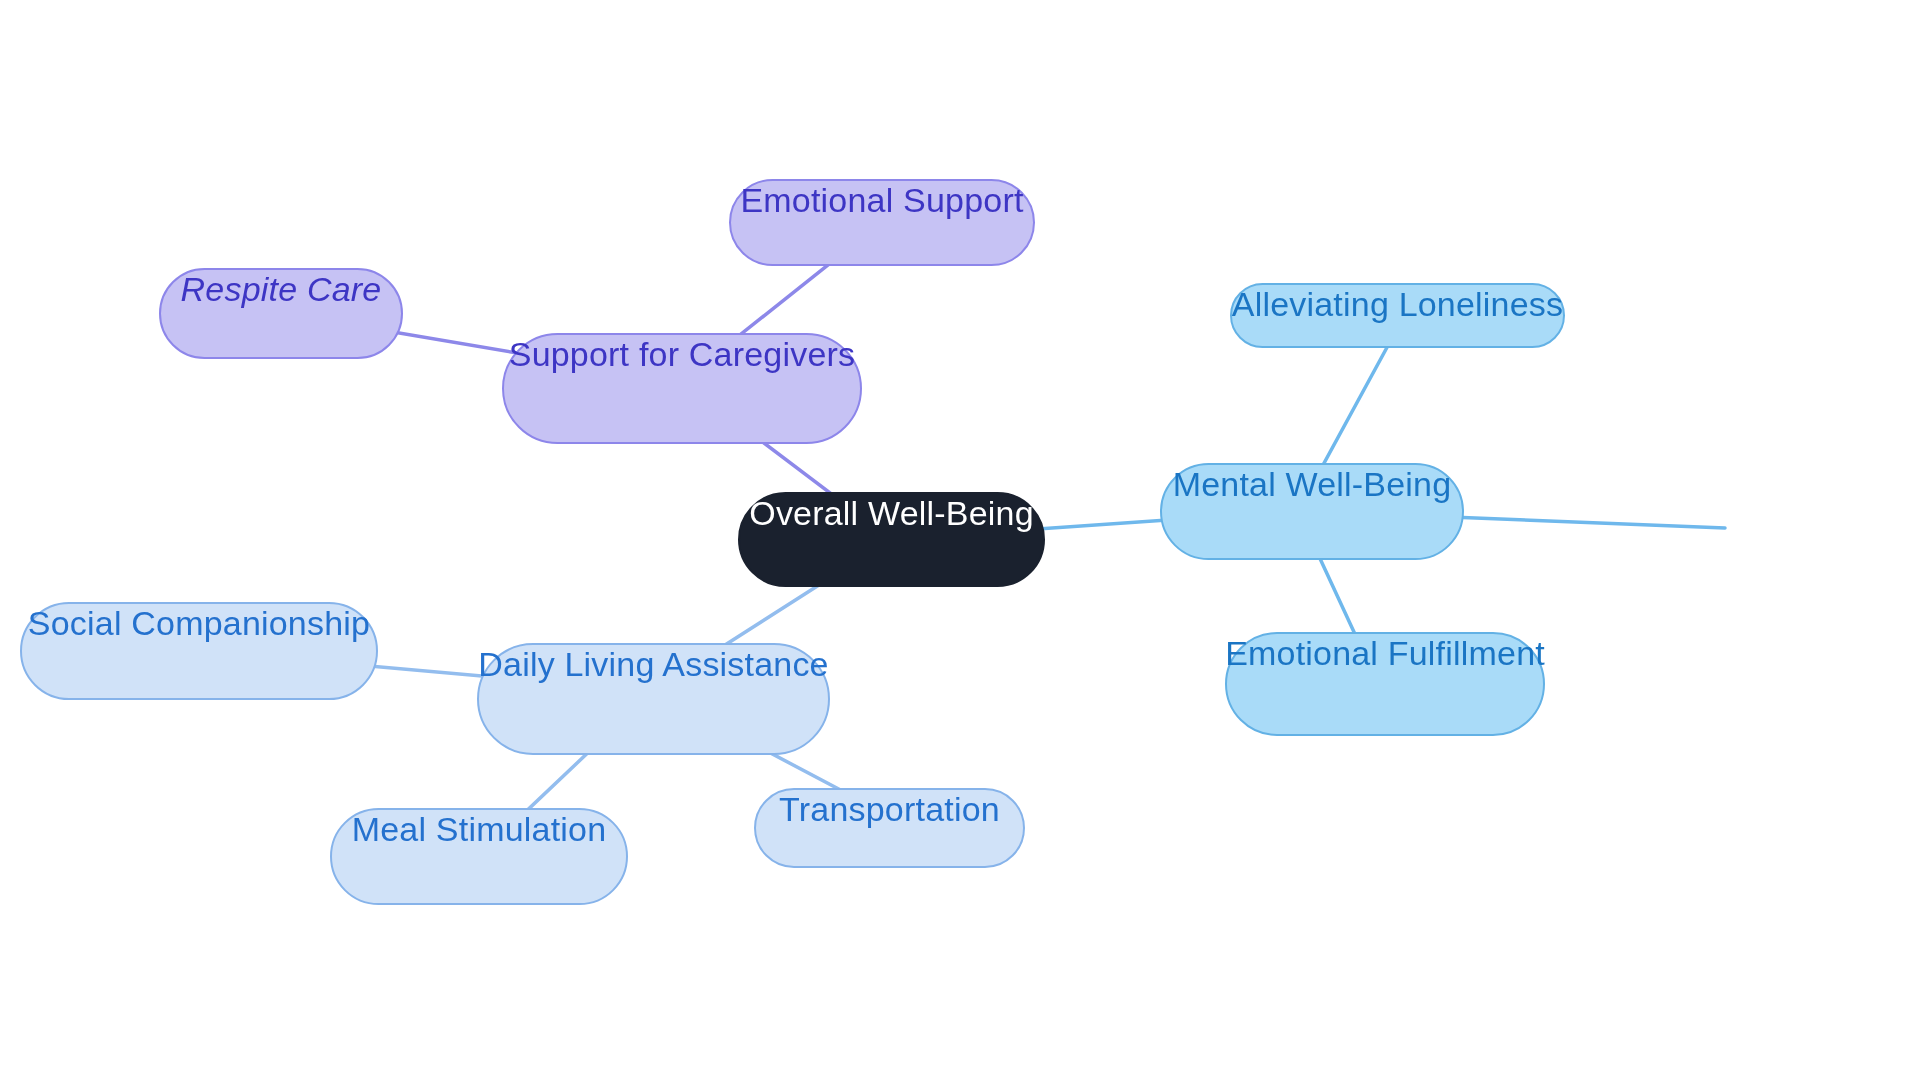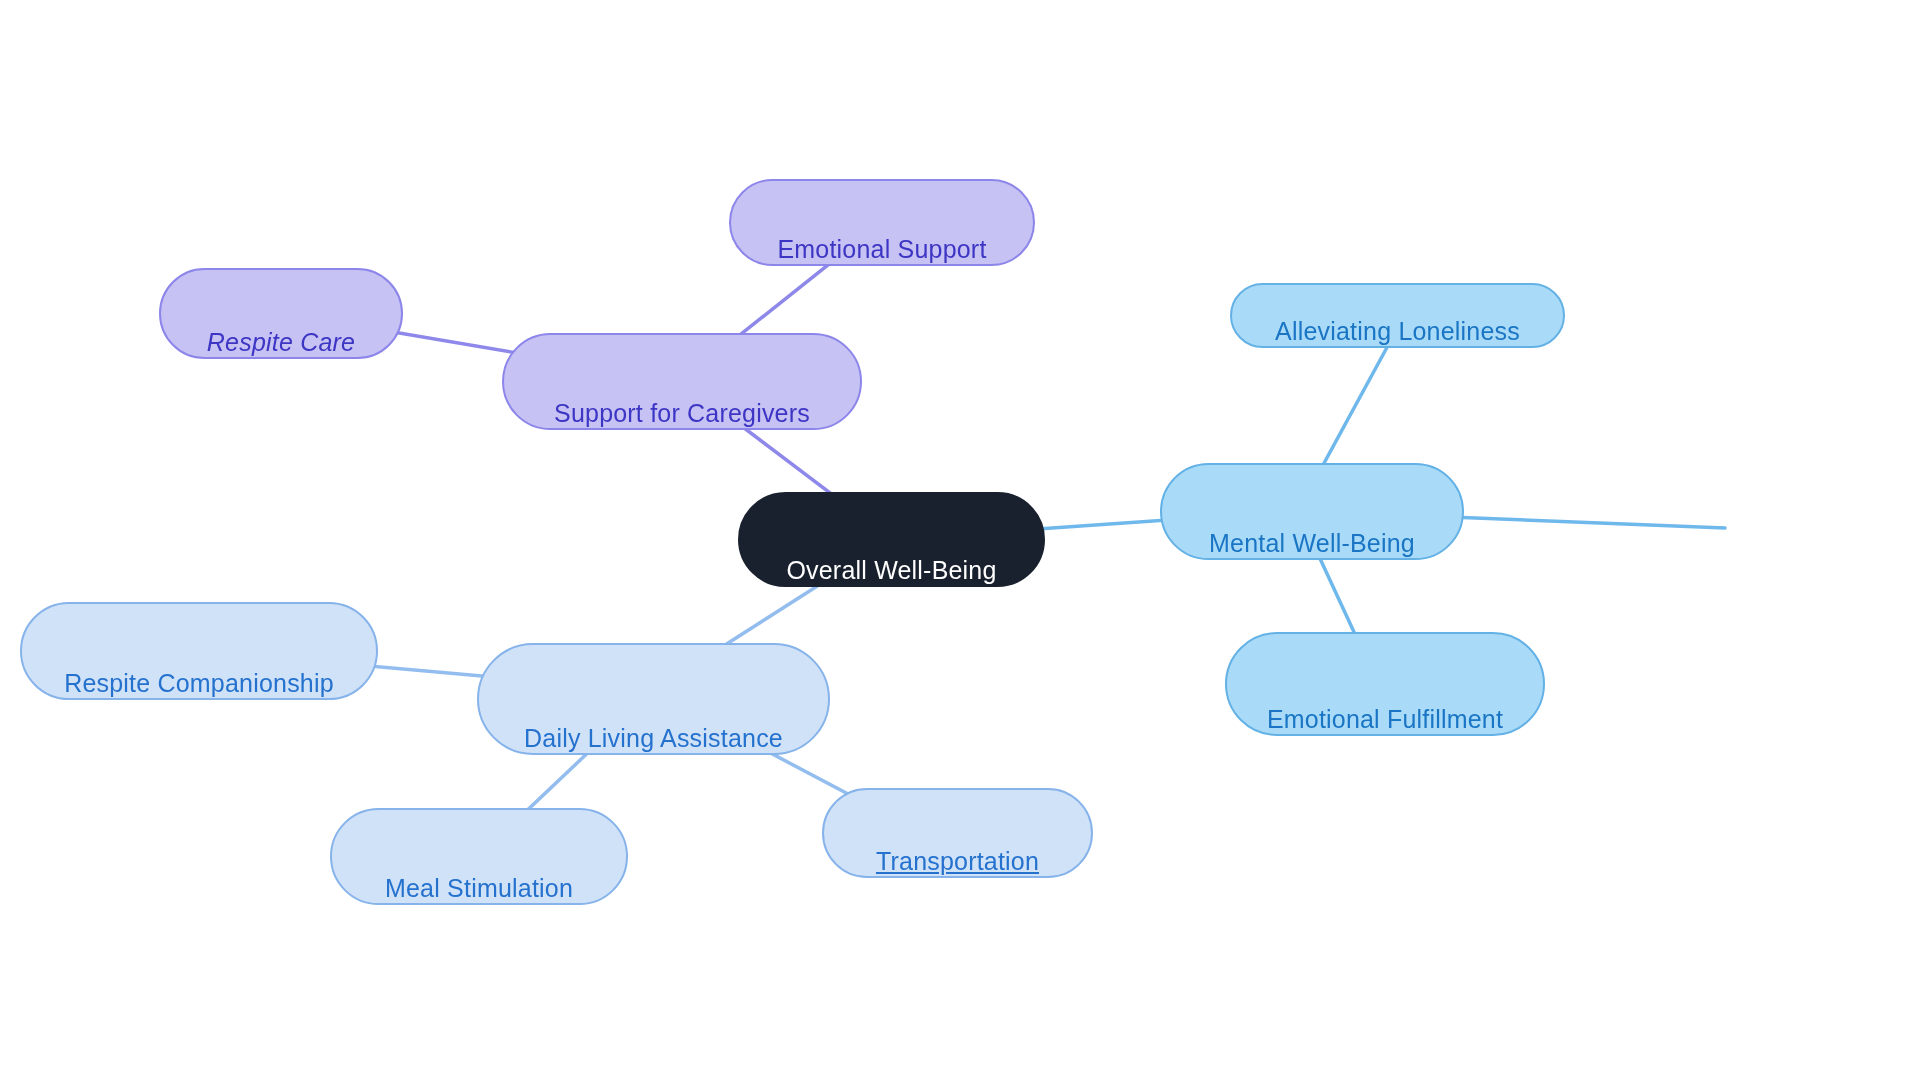--- a/index.html
+++ b/index.html
@@ -20,25 +20,25 @@
     width: 1920px; height: 1083px;
   }
   .edge { stroke-width: 3.5; fill: none; stroke-linecap: round; }
   .edge.caregivers { stroke: var(--caregivers-line, #8d88e9); }
   .edge.mental     { stroke: var(--mental-line, #6fb8ec); }
   .edge.daily      { stroke: var(--daily-line, #93bdee); }
 
   .node {
     position: absolute;
     display: flex;
-    align-items: flex-end;
+    align-items: flex-start;
     justify-content: center;
     border-radius: 999px;
     box-sizing: border-box;
-    font-size: 25px;
+    font-size: 34px;
     font-weight: 500;
     letter-spacing: 0.2px;
     white-space: nowrap;
     cursor: pointer;
   }
   .node.central {
     background: var(--central-fill, #1a212e);
     color: var(--central-text, #ffffff);
     border: 2px solid var(--central-fill, #1a212e);
     font-weight: 400;
@@ -75,21 +75,21 @@
     <line class="edge daily" x1="891" y1="539" x2="653" y2="691"></line>
     <line class="edge daily" x1="653" y1="691" x2="199" y2="651"></line>
     <line class="edge daily" x1="653" y1="691" x2="479" y2="856"></line>
     <line class="edge daily" x1="653" y1="691" x2="922" y2="833"></line>
   </svg>
 
   <div class="node central" style="left:738px; top:492px; width:307px; height:95px;">
     <span>Overall Well-Being</span>
   </div>
 
-  <div class="node caregivers" style="left:502px; top:333px; width:360px; height:97px;">
+  <div class="node caregivers" style="left:502px; top:333px; width:360px; height:111px;">
     <span>Support for Caregivers</span>
   </div>
 
   <div class="node caregivers" style="left:729px; top:179px; width:306px; height:87px;">
     <span>Emotional Support</span>
   </div>
 
   <div class="node caregivers" style="left:159px; top:268px; width:244px; height:91px;font-style:italic;">
     <span>Respite Care</span>
   </div>
@@ -105,24 +105,24 @@
 
   <div class="node mental" style="left:1225px; top:632px; width:320px; height:104px;">
     <span>Emotional Fulfillment</span>
   </div>
 
   <div class="node daily" style="left:477px; top:643px; width:353px; height:112px;">
     <span>Daily Living Assistance</span>
   </div>
 
   <div class="node daily" style="left:20px; top:602px; width:358px; height:98px;">
-    <span>Respite Companionship</span>
+    <span>Social Companionship</span>
   </div>
 
   <div class="node daily" style="left:330px; top:808px; width:298px; height:97px;">
     <span>Meal Stimulation</span>
   </div>
 
-  <div class="node daily" style="left:822px; top:788px; width:271px; height:90px;text-decoration:underline;">
+  <div class="node daily" style="left:754px; top:788px; width:271px; height:80px;">
     <span>Transportation</span>
   </div>
 
 </div>
 
 </body></html>

